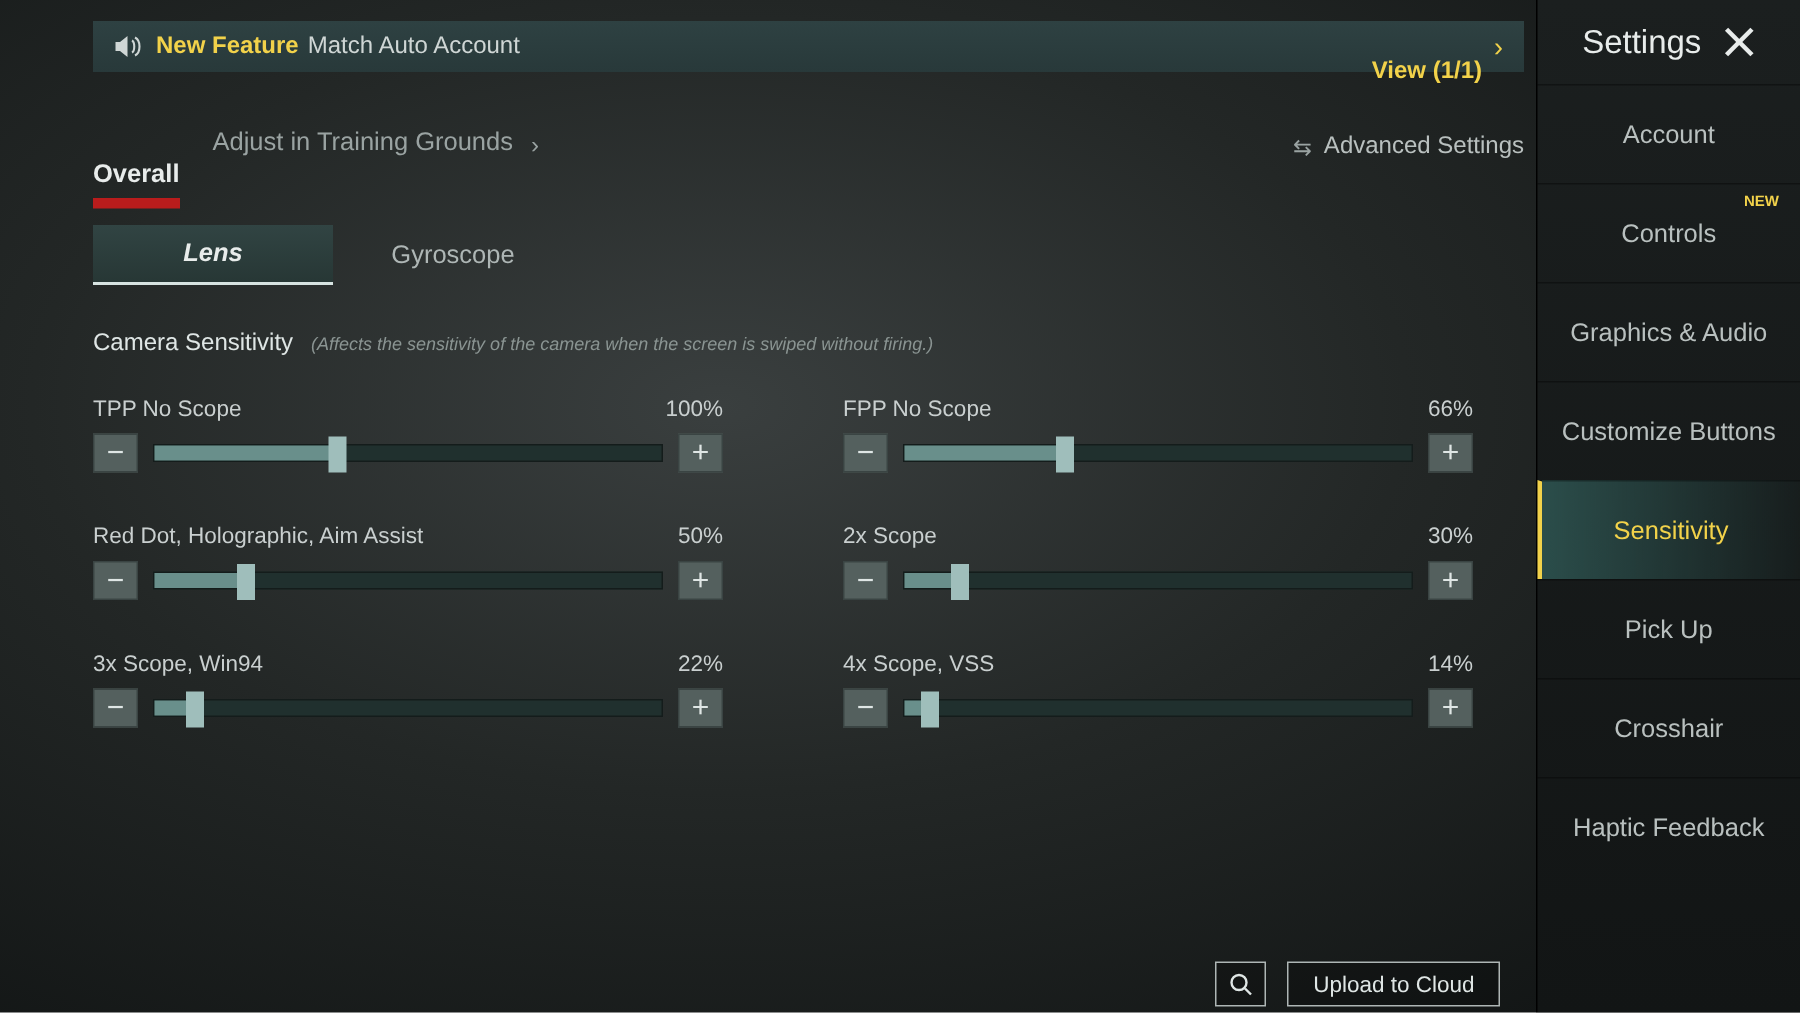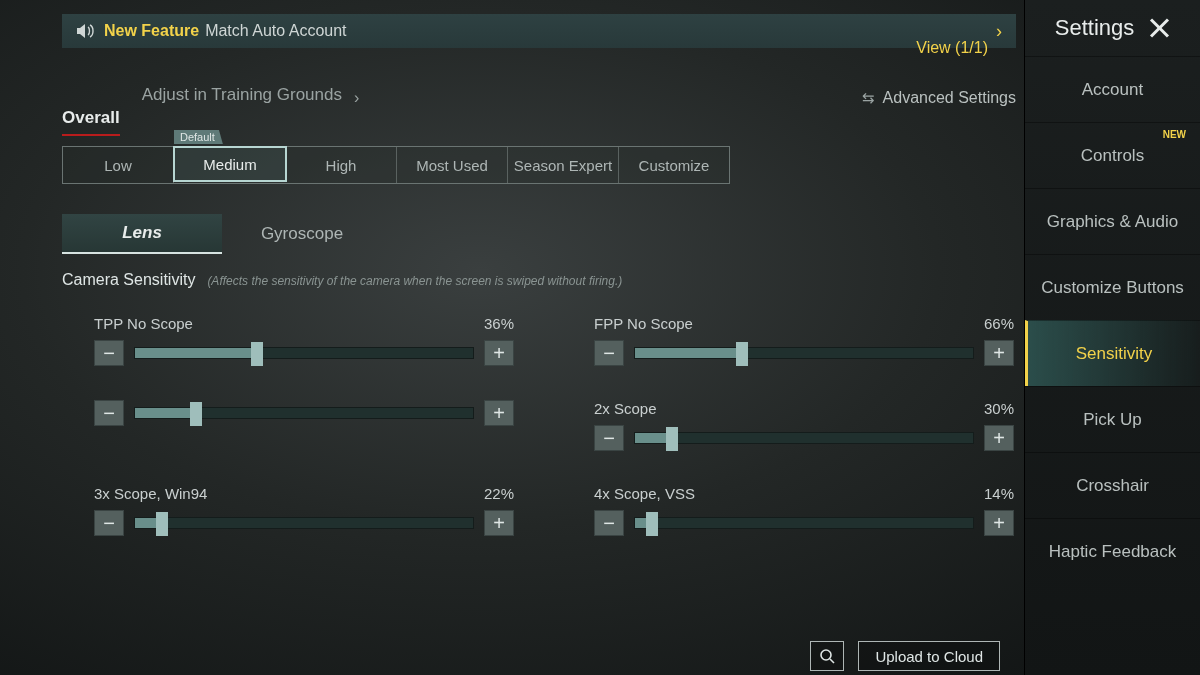--- a/index.html
+++ b/index.html
@@ -13,21 +13,21 @@
   .banner {
     position:absolute; left:62px; top:14px; right:184px; height:34px;
     background: linear-gradient(#2e4142,#28393a);
     display:flex; align-items:center; padding:0 14px;
     font-size:16px;
   }
   .banner .sp-icon { color:#cfd6d5; margin-right:10px; display:flex; align-items:center;}
   .banner .feat { color:#f2d24a; font-weight:bold; margin-right:6px;}
   .banner .msg  { color:#cfd6d5; }
   .banner .spacer { flex:1; }
-  .banner .view { color:#f2d24a; font-weight:normal; margin-right:8px;margin-top:33px;}
+  .banner .view { color:#f2d24a; font-weight:bold; margin-right:8px;margin-top:33px;}
   .banner .chev { color:#f2d24a; font-size:18px; }
   
   .sidebar {
     position:absolute; right:0; top:0; width:176px; height:100%;
     background: linear-gradient(#1b1f1f,#121515);
     border-left:1px solid #000;
   }
   .sidebar .title {
     height:56px; display:flex; align-items:center; justify-content:center;
     color:#e8eceb; font-size:22px; gap:14px;
@@ -47,21 +47,21 @@
     background: linear-gradient(90deg, rgba(60,120,115,.55), rgba(30,60,58,.1));
     border-left:3px solid #f2d24a;
   }
   .side-item .badge {
     position:absolute; top:6px; right:14px; color:#f2d24a; font-size:10px; font-weight:bold;
   }
   
   .content { position:absolute; left:62px; top:76px; right:184px; bottom:0; }
   .subtabs { display:flex; align-items:center; height:44px; gap:22px; font-size:17px; }
   .subtabs .st { color:#9aa3a2; cursor:pointer; padding-bottom:6px;}
-  .subtabs .st.active { color:#e8eceb; border-bottom:2px solid #b91c1c; font-weight:bold;margin-top:48px;}
+  .subtabs .st.active { color:#e8eceb; border-bottom:7px solid #b91c1c; font-weight:bold;margin-top:48px;}
   .subtabs .chev2 { color:#9aa3a2; font-size:16px; margin-left:-10px;}
   .subtabs .fill { flex:1; }
   .subtabs .adv { color:#b9c0bf; font-size:16px; display:flex; align-items:center; gap:8px;}
   .swap-icon { font-size:15px; color:#9aa3a2;}
   
   .preset-wrap { margin-top:26px; position:relative; }
   .default-tag {
     position:absolute; top:-16px; left:112px;
     background:#5f7a78; color:#dfe6e5; font-size:11px; padding:1px 8px 1px 6px;
     clip-path: polygon(0 0, 92% 0, 100% 100%, 0 100%);
@@ -81,24 +81,24 @@
   .lg-tabs { display:flex; margin-top:30px; height:40px; width:320px;}
   .lg-tab {
     flex:1; display:flex; align-items:center; justify-content:center;
     font-size:17px; color:#aeb6b5; cursor:pointer;
   }
   .lg-tab.active {
     background: linear-gradient(#314443,#273735);
     color:#e8eceb; border-bottom:2px solid #d7e3e1; font-style:italic; font-weight:bold;
   }
   
-  .sect { margin-top:17px; font-size:16px; color:#dfe6e5; display:flex; align-items:baseline; gap:12px;}
+  .sect { margin-top:30px; font-size:16px; color:#dfe6e5; display:flex; align-items:baseline; gap:12px;}
   .sect .hint { color:#8a9492; font-size:12px; font-style:italic;}
   
-  .grid { display:grid; grid-template-columns: 420px 420px; column-gap:80px; row-gap:34px; margin-top:26px;margin-left:32px;}
+  .grid { display:grid; grid-template-columns: 420px 420px; column-gap:80px; row-gap:34px; margin-top:26px;}
   .sld .lbl-row { display:flex; justify-content:space-between; font-size:15px; color:#c9cfcf; margin-bottom:8px;}
   .sld .row { display:flex; align-items:center; gap:10px;}
   .pm {
     width:30px; height:26px; background:#54605e; color:#dfe6e5;
     display:flex; align-items:center; justify-content:center; font-size:20px; cursor:pointer;
     border:1px solid #3a4443;
   }
   .track {
     flex:1; height:12px; background:#20302e; position:relative; border:1px solid #141c1b;
   }
@@ -174,48 +174,37 @@
     <span class="st active">Overall</span>
     <span class="st">Adjust in Training Grounds</span>
     <span class="chev2">›</span>
     <span class="fill"></span>
     <span class="adv">
       <span class="swap-icon">⇆</span>
       <span>Advanced Settings</span>
     </span>
   </div>
 
-  <div class="preset-wrap">
-    <div class="default-tag">Default</div>
-    <div class="presets">
-      <div class="preset">Low</div>
-      <div class="preset active">Medium</div>
-      <div class="preset">High</div>
-      <div class="preset">Most Used</div>
-      <div class="preset">Season Expert</div>
-      <div class="preset">Customize</div>
-    </div>
-  </div>
 
   <div class="lg-tabs">
     <div class="lg-tab active">Lens</div>
     <div class="lg-tab">Gyroscope</div>
   </div>
 
   <div class="sect">
     <span>Camera Sensitivity</span>
     <span class="hint">(Affects the sensitivity of the camera when the screen is swiped without firing.)</span>
   </div>
 
   <div class="grid">
 
     <div class="sld">
       <div class="lbl-row">
         <span>TPP No Scope</span>
-        <span>36%</span>
+        <span>100%</span>
       </div>
       <div class="row">
         <div class="pm">−</div>
         <div class="track">
           <div class="fill-bar" style="width: 36%;"></div>
           <div class="thumb" style="left: 36%;"></div>
         </div>
         <div class="pm">+</div>
       </div>
     </div>
@@ -229,20 +218,24 @@
         <div class="pm">−</div>
         <div class="track">
           <div class="fill-bar" style="width: 31.68%;"></div>
           <div class="thumb" style="left: 31.68%;"></div>
         </div>
         <div class="pm">+</div>
       </div>
     </div>
 
     <div class="sld">
+      <div class="lbl-row">
+        <span>Red Dot, Holographic, Aim Assist</span>
+        <span>50%</span>
+      </div>
       <div class="row">
         <div class="pm">−</div>
         <div class="track">
           <div class="fill-bar" style="width: 18%;"></div>
           <div class="thumb" style="left: 18%;"></div>
         </div>
         <div class="pm">+</div>
       </div>
     </div>
 

